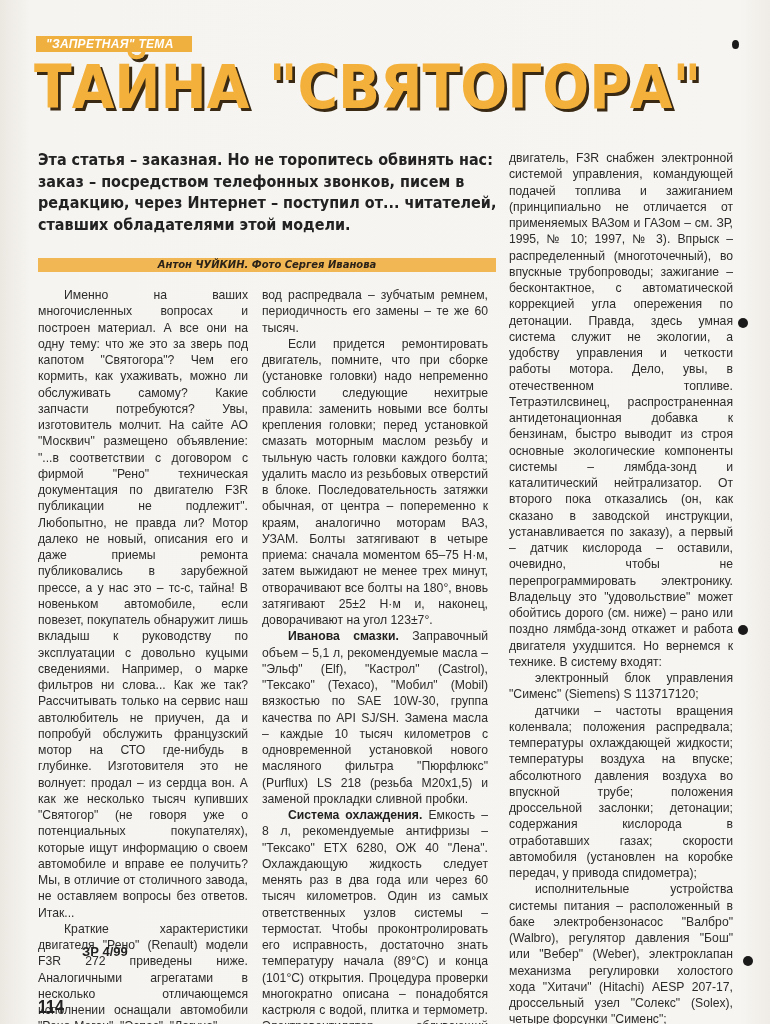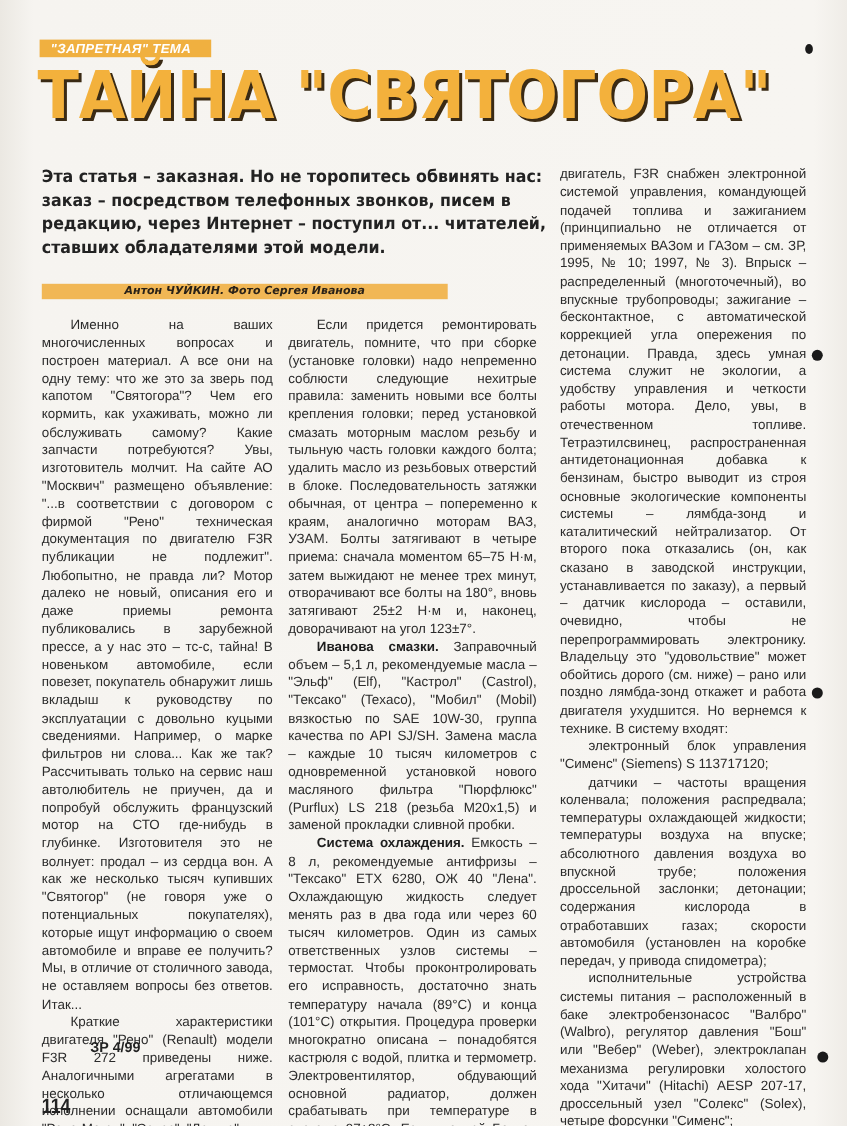--- a/index.html
+++ b/index.html
@@ -29,21 +29,21 @@
     white-space:nowrap;
   }
   .lead {
     position:absolute; left:38px; top:150px; width:460px;
     font-family:"DejaVu Sans", sans-serif; font-weight:bold;
     font-size:15.4px; line-height:21.5px; color:#222;
     transform:scaleX(0.935); transform-origin:left top;
     width:494px;
   }
   .byline-bar {
-    position:absolute; left:38px; top:258px; width:369px; height:14px;
+    position:absolute; left:38px; top:258px; width:458px; height:14px;
     background:#f1b755;
     text-align:center;
     font-family:"DejaVu Sans", sans-serif; font-style:italic; font-weight:bold;
     font-size:10px; line-height:14px; color:#2a2218;
   }
   .col {
     position:absolute;
     font-size:12.2px; line-height:16.25px; color:#2b2b2b;
     text-align:justify;
     hyphens:manual;
@@ -76,20 +76,21 @@
   <div class="lead">Эта статья – заказная. Но не торопитесь обвинять нас: заказ – посредством телефонных звонков, писем в редакцию, через Интернет – поступил от... читателей, ставших обладателями этой модели.</div>
   <div class="byline-bar">Антон ЧУЙКИН. Фото Сергея Иванова</div>
 
   <div class="col col1">
     <p>Именно на ваших многочисленных вопросах и построен материал. А все они на одну тему: что же это за зверь под капотом "Святогора"? Чем его кормить, как ухаживать, можно ли обслуживать самому? Какие запчасти потребуются? Увы, изготовитель молчит. На сайте АО "Москвич" размещено объявление: "...в соответствии с договором с фирмой "Рено" техническая документация по двигателю F3R публикации не подлежит". Любопытно, не правда ли? Мотор далеко не новый, описания его и даже приемы ремонта публиковались в зарубежной прессе, а у нас это – тс-с, тайна! В новеньком автомобиле, если повезет, покупатель обнаружит лишь вкладыш к руководству по эксплуатации с довольно куцыми сведениями. Например, о марке фильтров ни слова... Как же так? Рассчитывать только на сервис наш автолюбитель не приучен, да и попробуй обслужить французский мотор на СТО где-нибудь в глубинке. Изготовителя это не волнует: продал – из сердца вон. А как же несколько тысяч купивших "Святогор" (не говоря уже о потенциальных покупателях), которые ищут информацию о своем автомобиле и вправе ее получить? Мы, в отличие от столичного завода, не оставляем вопросы без ответов. Итак...</p>
     <p>Краткие характеристики двигателя "Рено" (Renault) модели F3R 272 приведены ниже. Аналогичными агрегатами в несколько отличающемся исполнении оснащали автомобили "Рено-Меган", "Эспас", "Лагуна".</p>
 
   </div>
 
   <div class="col col2">
+    <p class="noindent">вод распредвала – зубчатым ремнем, периодичность его замены – те же 60 тысяч.</p>
     <p>Если придется ремонтировать двигатель, помните, что при сборке (установке головки) надо непременно соблюсти следующие нехитрые правила: заменить новыми все болты крепления головки; перед установкой смазать моторным маслом резьбу и тыльную часть головки каждого болта; удалить масло из резьбовых отверстий в блоке. Последовательность затяжки обычная, от центра – попеременно к краям, аналогично моторам ВАЗ, УЗАМ. Болты затягивают в четыре приема: сначала моментом 65–75 Н·м, затем выжидают не менее трех минут, отворачивают все болты на 180°, вновь затягивают 25±2 Н·м и, наконец, доворачивают на угол 123±7°.</p>
     <p><b>Иванова смазки.</b><span> Заправочный объем – 5,1 л, рекомендуемые масла – "Эльф" (Elf), "Кастрол" (Castrol), "Тексако" (Texaco), "Мобил" (Mobil) вязкостью по SAE 10W-30, группа качества по API SJ/SH. Замена масла – каждые 10 тысяч километров с одновременной установкой нового масляного фильтра "Пюрфлюкс" (Purflux) LS 218 (резьба M20x1,5) и заменой прокладки сливной пробки.</span></p>
     <p><b>Система охлаждения.</b><span> Емкость – 8 л, рекомендуемые антифризы – "Тексако" ETX 6280, ОЖ 40 "Лена". Охлаждающую жидкость следует менять раз в два года или через 60 тысяч километров. Один из самых ответственных узлов системы – термостат. Чтобы проконтролировать его исправность, достаточно знать температуру начала (89°С) и конца (101°С) открытия. Процедура проверки многократно описана – понадобятся кастрюля с водой, плитка и термометр. Электровентилятор, обдувающий основной радиатор, должен срабатывать при температуре в системе 97±3°С. Если, не дай Бог, он откажет – по достижении 115°С на панели приборов загорится сигнальная лампа.</span></p>
 
   </div>
 
   <div class="col col3">
     <p class="noindent">двигатель, F3R снабжен электронной системой управления, командующей подачей топлива и зажиганием (принципиально не отличается от применяемых ВАЗом и ГАЗом – см. ЗР, 1995, № 10; 1997, № 3). Впрыск – распределенный (многоточечный), во впускные трубопроводы; зажигание – бесконтактное, с автоматической коррекцией угла опережения по детонации. Правда, здесь умная система служит не экологии, а удобству управления и четкости работы мотора. Дело, увы, в отечественном топливе. Тетраэтилсвинец, распространенная антидетонационная добавка к бензинам, быстро выводит из строя основные экологические компоненты системы – лямбда-зонд и каталитический нейтрализатор. От второго пока отказались (он, как сказано в заводской инструкции, устанавливается по заказу), а первый – датчик кислорода – оставили, очевидно, чтобы не перепрограммировать электронику. Владельцу это "удовольствие" может обойтись дорого (см. ниже) – рано или поздно лямбда-зонд откажет и работа двигателя ухудшится. Но вернемся к технике. В систему входят:</p>
     <p>электронный блок управления "Сименс" (Siemens) S 113717120;</p>
     <p>датчики – частоты вращения коленвала; положения распредвала; температуры охлаждающей жидкости; температуры воздуха на впуске; абсолютного давления воздуха во впускной трубе; положения дроссельной заслонки; детонации; содержания кислорода в отработавших газах; скорости автомобиля (установлен на коробке передач, у привода спидометра);</p>

